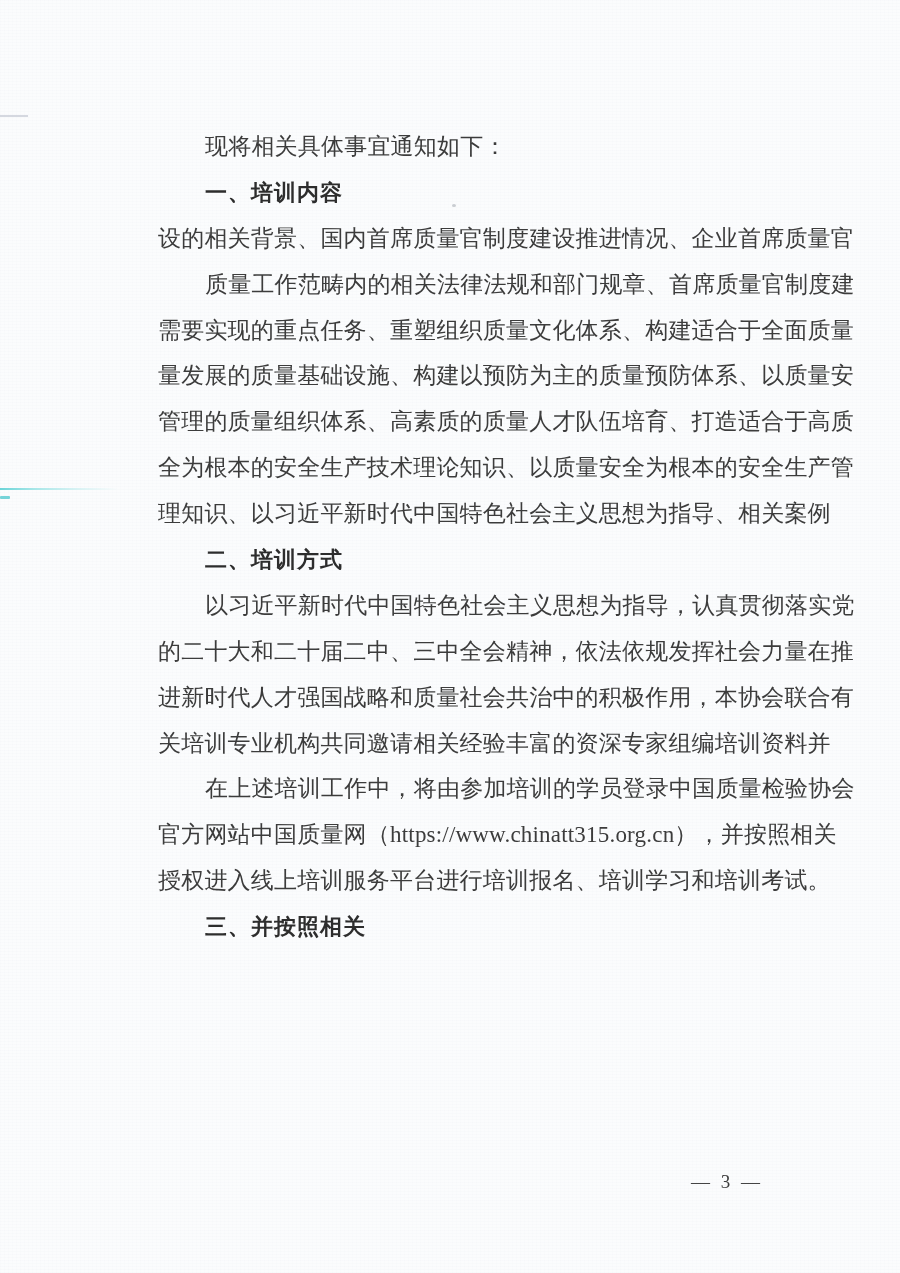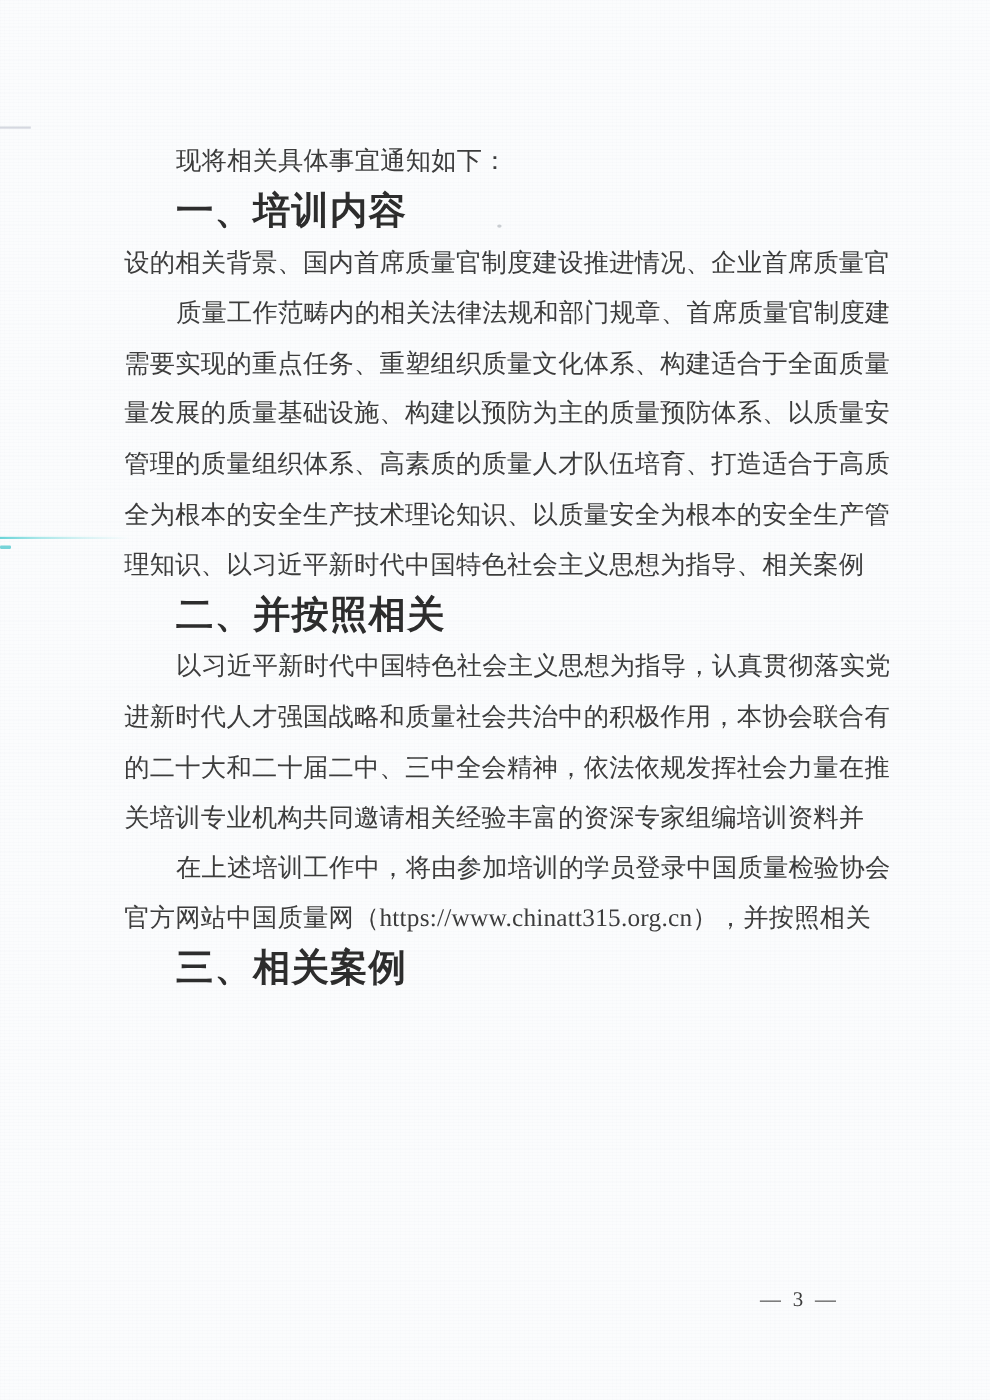--- a/index.html
+++ b/index.html
@@ -26,28 +26,29 @@
     top: 124px;
     width: 690px;
     color: var(--ink, #3c3c3c);
     font-size: 23px;
     letter-spacing: 0.2px;
   }
   .line {
     height: 45.9px;
     line-height: 45.9px;
     white-space: nowrap;
+    margin-left: 45px;
   }
   .paragraph .line.indent {
     padding-left: 47px;
   }
   .heading .line {
     font-family: Liberation Sans, sans-serif;
     font-weight: bold;
-    font-size: 34px;
+    font-size: 22px;
     letter-spacing: 1px;
     color: var(--heading-ink, #2d2d2d);
     padding-left: 47px;
   }
   .page-number {
     position: absolute;
     top: 1168px;
     left: 662px;
     width: 130px;
     height: 28px;
@@ -120,31 +121,32 @@
       <div class="block paragraph">
         <div class="line">设的相关背景、国内首席质量官制度建设推进情况、企业首席质量官</div>
         <div class="line indent">质量工作范畴内的相关法律法规和部门规章、首席质量官制度建</div>
         <div class="line">需要实现的重点任务、重塑组织质量文化体系、构建适合于全面质量</div>
         <div class="line">量发展的质量基础设施、构建以预防为主的质量预防体系、以质量安</div>
         <div class="line">管理的质量组织体系、高素质的质量人才队伍培育、打造适合于高质</div>
         <div class="line">全为根本的安全生产技术理论知识、以质量安全为根本的安全生产管</div>
         <div class="line">理知识、以习近平新时代中国特色社会主义思想为指导、相关案例</div>
       </div>
       <div class="block heading">
-        <div class="line">二、并按照相关</div>
+        <div class="line">二、培训方式</div>
       </div>
       <div class="block paragraph">
         <div class="line indent">以习近平新时代中国特色社会主义思想为指导，认真贯彻落实党</div>
+        <div class="line">的二十大和二十届二中、三中全会精神，依法依规发挥社会力量在推</div>
         <div class="line">进新时代人才强国战略和质量社会共治中的积极作用，本协会联合有</div>
-        <div class="line">的二十大和二十届二中、三中全会精神，依法依规发挥社会力量在推</div>
         <div class="line">关培训专业机构共同邀请相关经验丰富的资深专家组编培训资料并</div>
       </div>
       <div class="block paragraph">
         <div class="line indent">在上述培训工作中，将由参加培训的学员登录中国质量检验协会</div>
         <div class="line">官方网站中国质量网（https://www.chinatt315.org.cn），并按照相关</div>
+        <div class="line">授权进入线上培训服务平台进行培训报名、培训学习和培训考试。</div>
       </div>
       <div class="block heading">
-        <div class="line">三、相关案例</div>
+        <div class="line">三、并按照相关</div>
       </div>
     </div>
 
   <div class="page-number">— 3 —</div>
 </div>
 
 </body></html>

